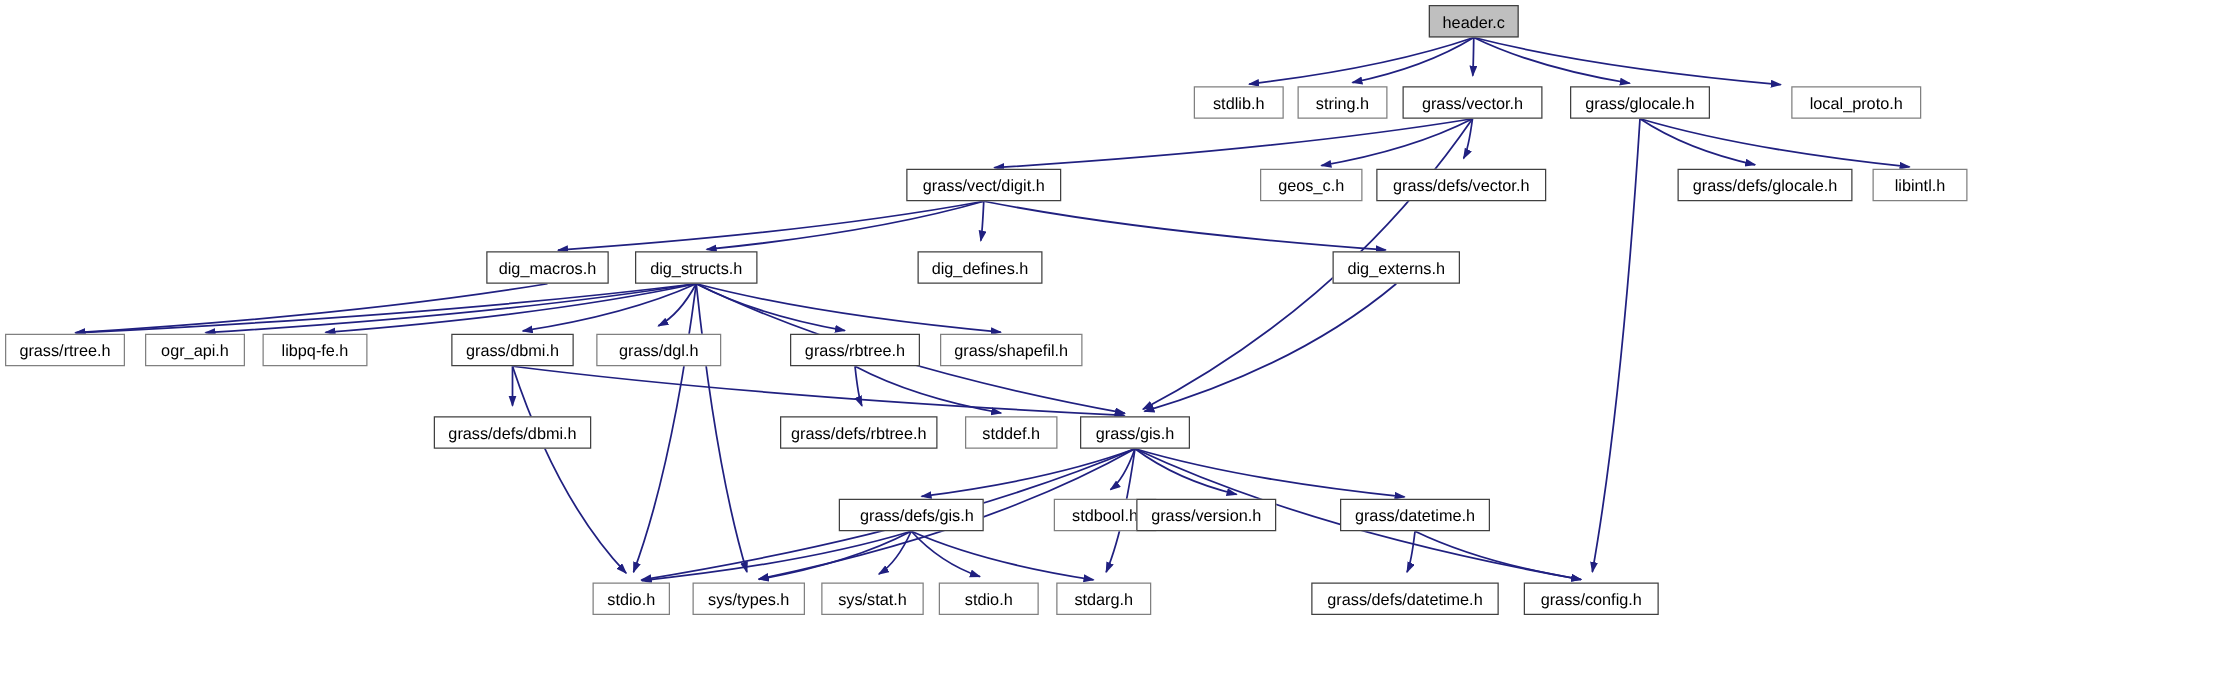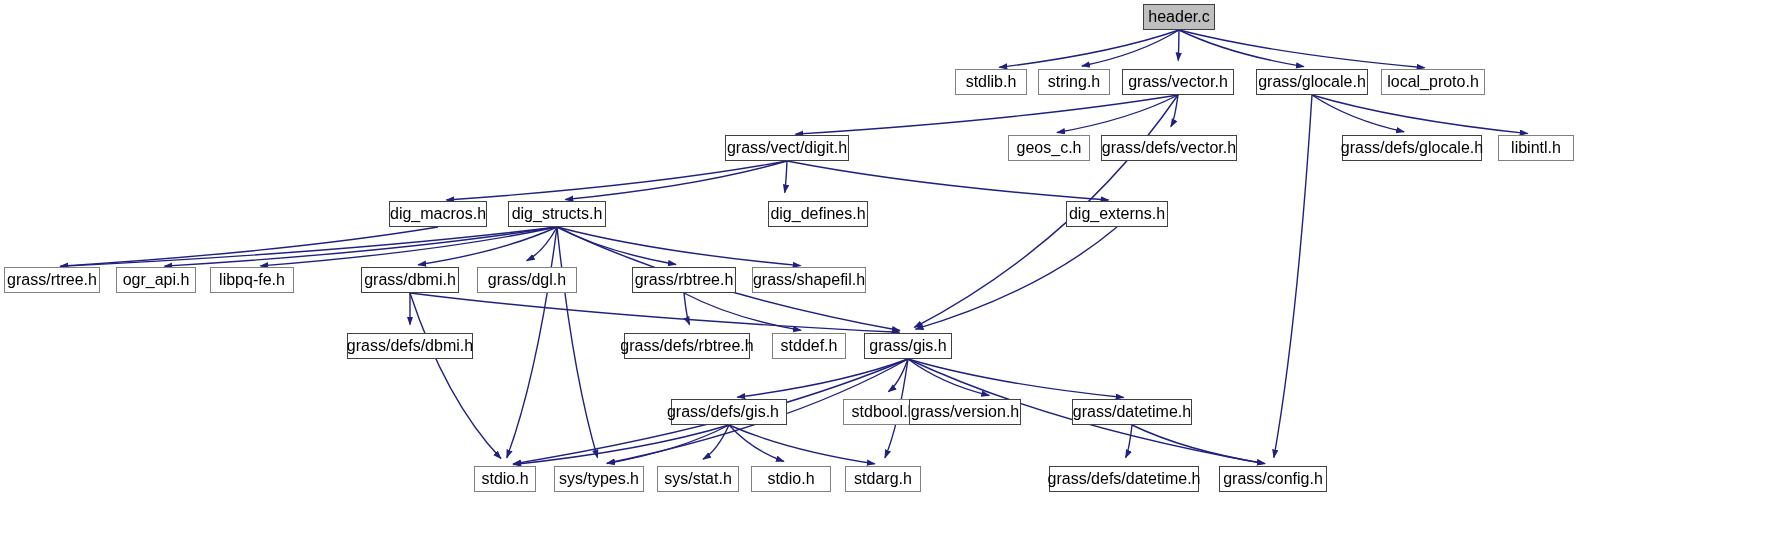--- a/index.html
+++ b/index.html
@@ -27,21 +27,21 @@
   .node {
     position: absolute;
     box-sizing: border-box;
     display: flex;
     align-items: center;
     justify-content: center;
     height: 26px;
     border: 1px solid #808080;
     background: #ffffff;
     color: #000000;
-    font-size: 16px;
+    font-size: 13px;
     line-height: 1;
     white-space: nowrap;
     padding: 0 7px;
     letter-spacing: 0px;
   }
   .node.strong {
     border: 1.6px solid #404040;
   }
   .node.root {
     background: #bfbfbf;
@@ -121,21 +121,21 @@
       </div>
       <div class="node" style="left: 1038px; top: 69px; width: 72px;">
         <span class="node-label">string.h</span>
       </div>
       <div class="node strong" style="left: 1122px; top: 69px; width: 112px;">
         <span class="node-label">grass/vector.h</span>
       </div>
       <div class="node strong" style="left: 1256px; top: 69px; width: 112px;">
         <span class="node-label">grass/glocale.h</span>
       </div>
-      <div class="node" style="left: 1381px; top: 69px; width: 104px;">
+      <div class="node" style="left: 1433px; top: 69px; width: 104px;">
         <span class="node-label">local_proto.h</span>
       </div>
       <div class="node strong" style="left: 725px; top: 135px; width: 124px;">
         <span class="node-label">grass/vect/digit.h</span>
       </div>
       <div class="node" style="left: 1008px; top: 135px; width: 82px;">
         <span class="node-label">geos_c.h</span>
       </div>
       <div class="node strong" style="left: 1101px; top: 135px; width: 136px;">
         <span class="node-label">grass/defs/vector.h</span>
@@ -145,21 +145,21 @@
       </div>
       <div class="node" style="left: 1498px; top: 135px; width: 76px;">
         <span class="node-label">libintl.h</span>
       </div>
       <div class="node strong" style="left: 389px; top: 201px; width: 98px;">
         <span class="node-label">dig_macros.h</span>
       </div>
       <div class="node strong" style="left: 508px; top: 201px; width: 98px;">
         <span class="node-label">dig_structs.h</span>
       </div>
-      <div class="node strong" style="left: 768px; top: 201px; width: 100px;">
+      <div class="node strong" style="left: 734px; top: 201px; width: 100px;">
         <span class="node-label">dig_defines.h</span>
       </div>
       <div class="node strong" style="left: 1066px; top: 201px; width: 102px;">
         <span class="node-label">dig_externs.h</span>
       </div>
       <div class="node" style="left: 4px; top: 267px; width: 96px;">
         <span class="node-label">grass/rtree.h</span>
       </div>
       <div class="node" style="left: 116px; top: 267px; width: 80px; text-align: right;">
         <span class="node-label">ogr_api.h</span>

